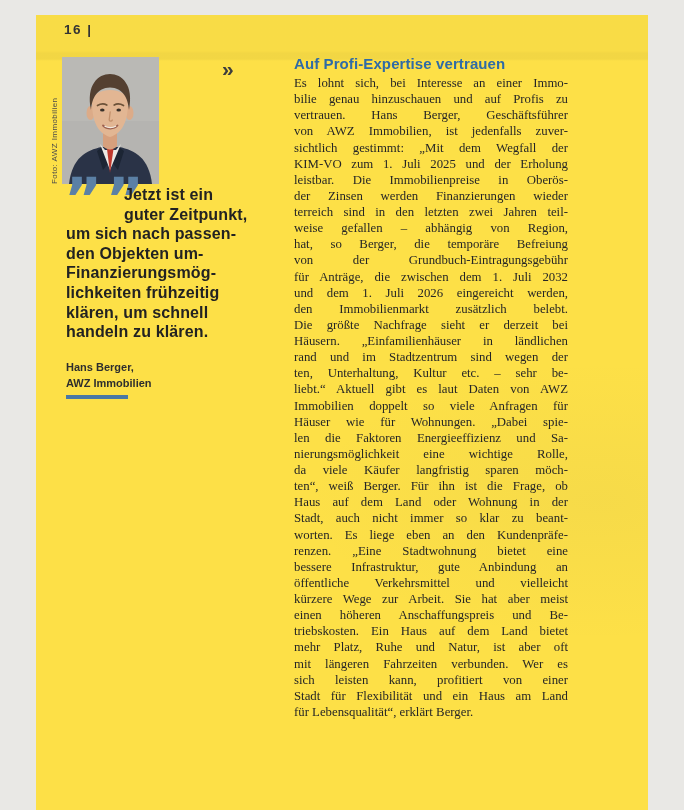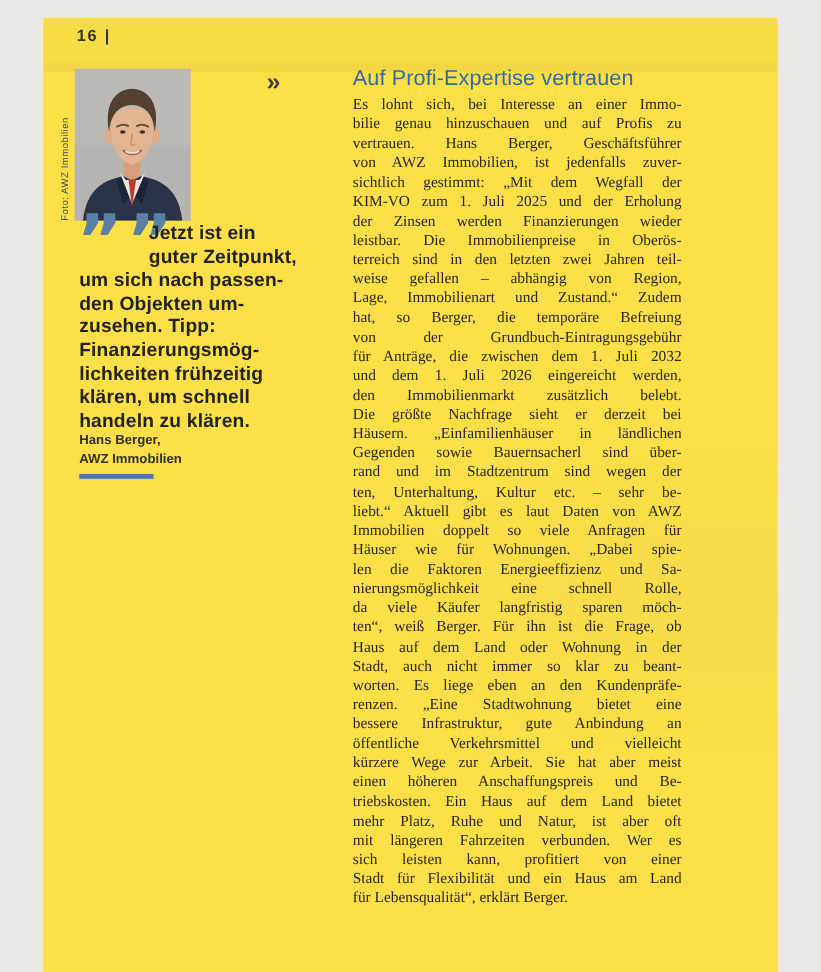--- a/index.html
+++ b/index.html
@@ -67,21 +67,21 @@
   .attr-line { font-size: 11px; font-weight: 700; line-height: 15.5px; color: #2e2e2e; }
 
   .accent-rule {
     position: absolute; top: 380px; left: 30px;
     width: 62px; height: 4px; background: #4a78a4;
   }
 
   
   .article { position: absolute; top: 40px; left: 258px; width: 274px; }
   .article-heading {
-    font-size: 18px; font-weight: 400; color: #2f6ba6;
+    font-size: 15px; font-weight: 700; color: #2f6ba6;
     letter-spacing: 0.1px; margin: 0 0 3px 0;
   }
   .article-lines { font-family: "Liberation Serif", serif; }
   .a-line {
     font-size: 12.8px; line-height: 16.12px; color: #262626;
     text-align: justify; text-align-last: justify;
     overflow: hidden; white-space: normal;
   }
   .a-line.last-line { text-align-last: left; }
 </style>
@@ -131,21 +131,20 @@
 
   <div class="continuation-arrow">»</div>
 
   <div class="pull-quote">
     <span class="quote-glyph">” ”</span>
     <div class="quote-lines">
         <div class="q-line">Jetzt ist ein</div>
         <div class="q-line">guter Zeitpunkt,</div>
         <div class="q-line">um sich nach passen-</div>
         <div class="q-line">den Objekten um-</div>
-        <div class="q-line">zusehen. Tipp:</div>
         <div class="q-line">Finanzierungsmög-</div>
         <div class="q-line">lichkeiten frühzeitig</div>
         <div class="q-line">klären, um schnell</div>
         <div class="q-line last-line">handeln zu klären.</div>
       </div>
   </div>
 
   <div class="attribution">
     <div class="attr-line">Hans Berger,</div>
     <div class="attr-line">AWZ Immobilien</div>
@@ -155,40 +154,38 @@
 
   <div class="article">
     <h2 class="article-heading">Auf Profi-Expertise vertrauen</h2>
     <div class="article-lines">
         <div class="a-line">Es lohnt sich, bei Interesse an einer Immo-</div>
         <div class="a-line">bilie genau hinzuschauen und auf Profis zu</div>
         <div class="a-line">vertrauen. Hans Berger, Geschäftsführer</div>
         <div class="a-line">von AWZ Immobilien, ist jedenfalls zuver-</div>
         <div class="a-line">sichtlich gestimmt: „Mit dem Wegfall der</div>
         <div class="a-line">KIM-VO zum 1. Juli 2025 und der Erholung</div>
+        <div class="a-line">leistbar. Die Immobilienpreise in Oberös-</div>
         <div class="a-line">der Zinsen werden Finanzierungen wieder</div>
-        <div class="a-line">leistbar. Die Immobilienpreise in Oberös-</div>
         <div class="a-line">terreich sind in den letzten zwei Jahren teil-</div>
         <div class="a-line">weise gefallen – abhängig von Region,</div>
-        <div class="a-line">Lage, Immobilienart und Zustand.“ Zudem</div>
         <div class="a-line">hat, so Berger, die temporäre Befreiung</div>
         <div class="a-line">von der Grundbuch-Eintragungsgebühr</div>
         <div class="a-line">für Anträge, die zwischen dem 1. Juli 2032</div>
         <div class="a-line">und dem 1. Juli 2026 eingereicht werden,</div>
         <div class="a-line">den Immobilienmarkt zusätzlich belebt.</div>
         <div class="a-line">Die größte Nachfrage sieht er derzeit bei</div>
         <div class="a-line">Häusern. „Einfamilienhäuser in ländlichen</div>
-        <div class="a-line">Gegenden sowie Bauernsacherl sind über-</div>
         <div class="a-line">rand und im Stadtzentrum sind wegen der</div>
         <div class="a-line">ten, Unterhaltung, Kultur etc. – sehr be-</div>
         <div class="a-line">liebt.“ Aktuell gibt es laut Daten von AWZ</div>
         <div class="a-line">Immobilien doppelt so viele Anfragen für</div>
         <div class="a-line">Häuser wie für Wohnungen. „Dabei spie-</div>
         <div class="a-line">len die Faktoren Energieeffizienz und Sa-</div>
-        <div class="a-line">nierungsmöglichkeit eine schnell Rolle,</div>
+        <div class="a-line">nierungsmöglichkeit eine wichtige Rolle,</div>
         <div class="a-line">da viele Käufer langfristig sparen möch-</div>
         <div class="a-line">ten“, weiß Berger. Für ihn ist die Frage, ob</div>
         <div class="a-line">Haus auf dem Land oder Wohnung in der</div>
         <div class="a-line">Stadt, auch nicht immer so klar zu beant-</div>
         <div class="a-line">worten. Es liege eben an den Kundenpräfe-</div>
         <div class="a-line">renzen. „Eine Stadtwohnung bietet eine</div>
         <div class="a-line">bessere Infrastruktur, gute Anbindung an</div>
         <div class="a-line">öffentliche Verkehrsmittel und vielleicht</div>
         <div class="a-line">kürzere Wege zur Arbeit. Sie hat aber meist</div>
         <div class="a-line">einen höheren Anschaffungspreis und Be-</div>

